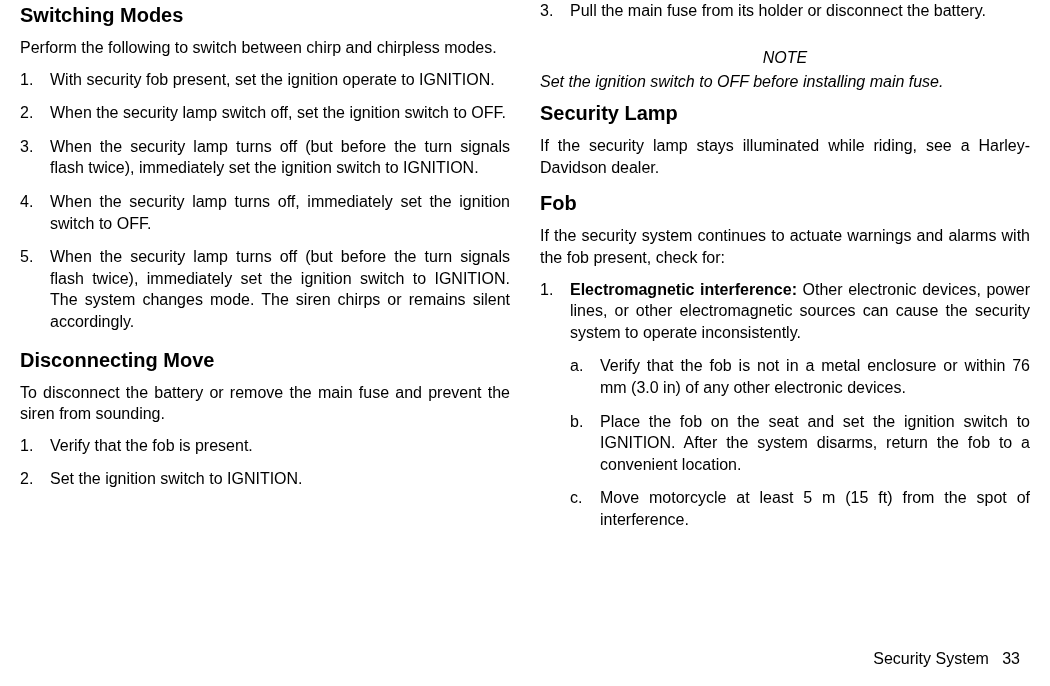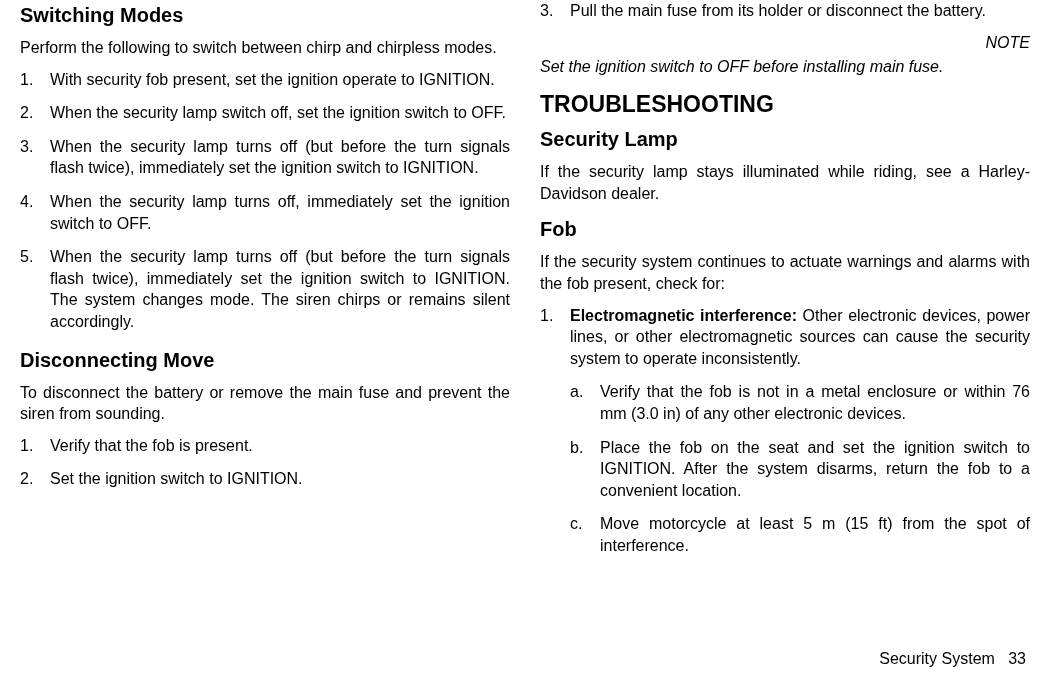--- a/index.html
+++ b/index.html
@@ -64,39 +64,39 @@
       line-height: 1.35;
       margin-bottom: 12px;
       margin-left: 30px;
       text-align: justify;
     }
     .sub-num {
       width: 30px;
       flex-shrink: 0;
     }
     .note-label {
-      text-align: right;
+      text-align: center;
       font-style: italic;
       font-size: 16px;
-      margin-top: 0;
+      margin-top: 15px;
       margin-bottom: 4px;
     }
     .note-text {
       font-style: italic;
       font-size: 16px;
       line-height: 1.35;
       margin-bottom: 6px;
     }
     .bold {
       font-weight: bold;
     }
     .footer {
       position: absolute;
       bottom: 18px;
-      right: 24px;
+      right: 30px;
       font-size: 16px;
     }
   </style>
 </head>
 <body>
 
 <div class="columns">
   <div class="col">
     <div class="h2">Switching Modes</div>
     <div class="para">Perform the following to switch between chirp and chirpless modes.</div>
@@ -137,21 +137,20 @@
 
   <div class="col">
     <div class="list-item">
       <div class="list-num">3.</div>
       <div class="list-text">Pull the main fuse from its holder or disconnect the battery.</div>
     </div>
 
     <div class="note-label">NOTE</div>
     <div class="note-text">Set the ignition switch to OFF before installing main fuse.</div>
 
-    <div class="h1">TROUBLESHOOTING</div>
 
     <div class="h2">Security Lamp</div>
     <div class="para">If the security lamp stays illuminated while riding, see a Harley-Davidson dealer.</div>
 
     <div class="h2">Fob</div>
     <div class="para">If the security system continues to actuate warnings and alarms with the fob present, check for:</div>
 
     <div class="list-item">
       <div class="list-num">1.</div>
       <div class="list-text"><span class="bold">Electromagnetic interference:</span><span> Other electronic devices, power lines, or other electromagnetic sources can cause the security system to operate inconsistently.</span></div>

